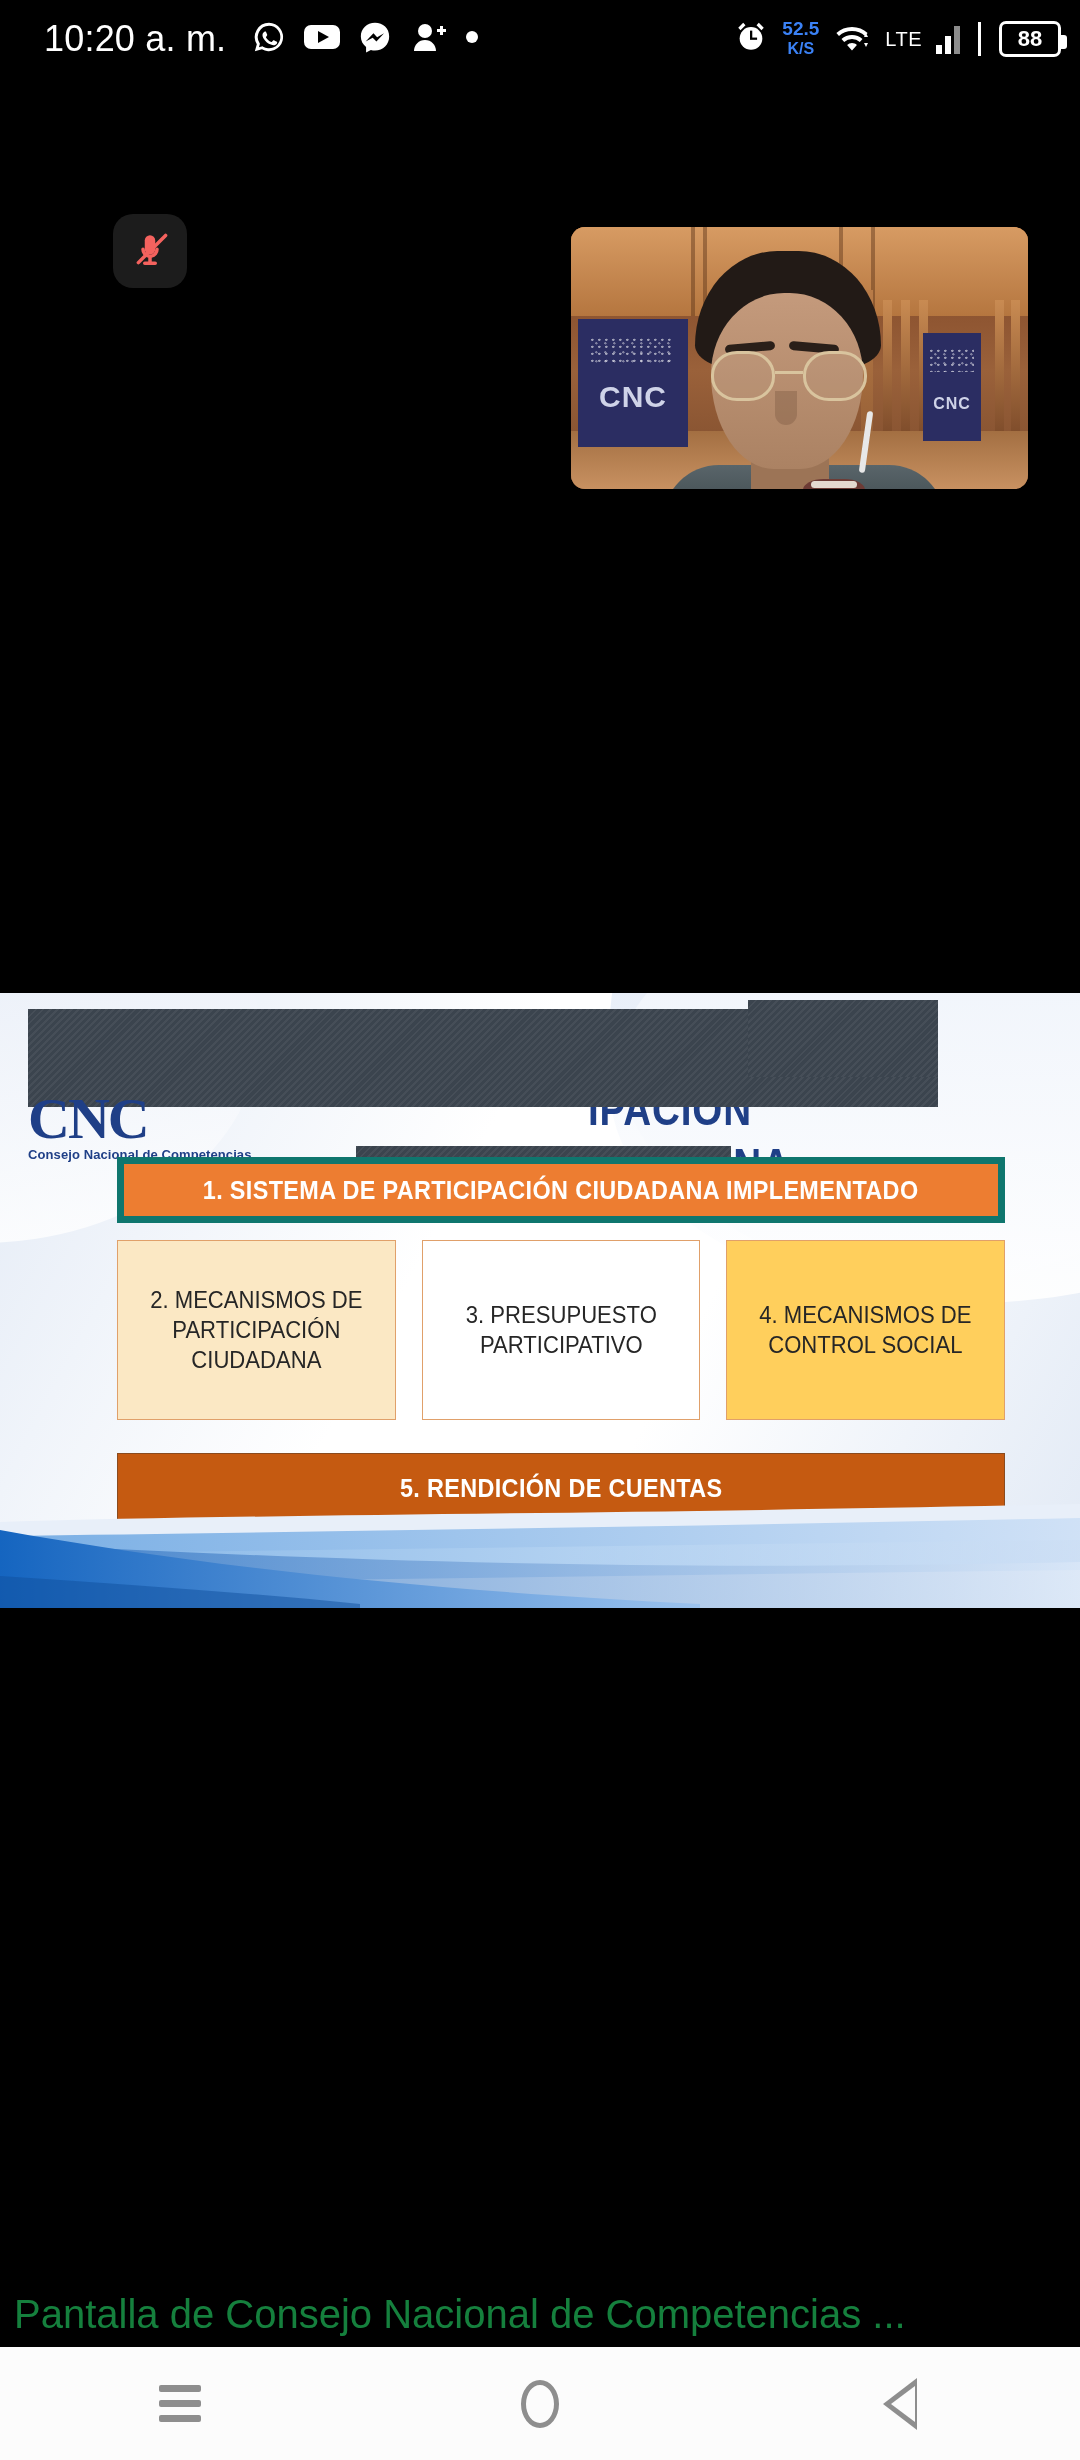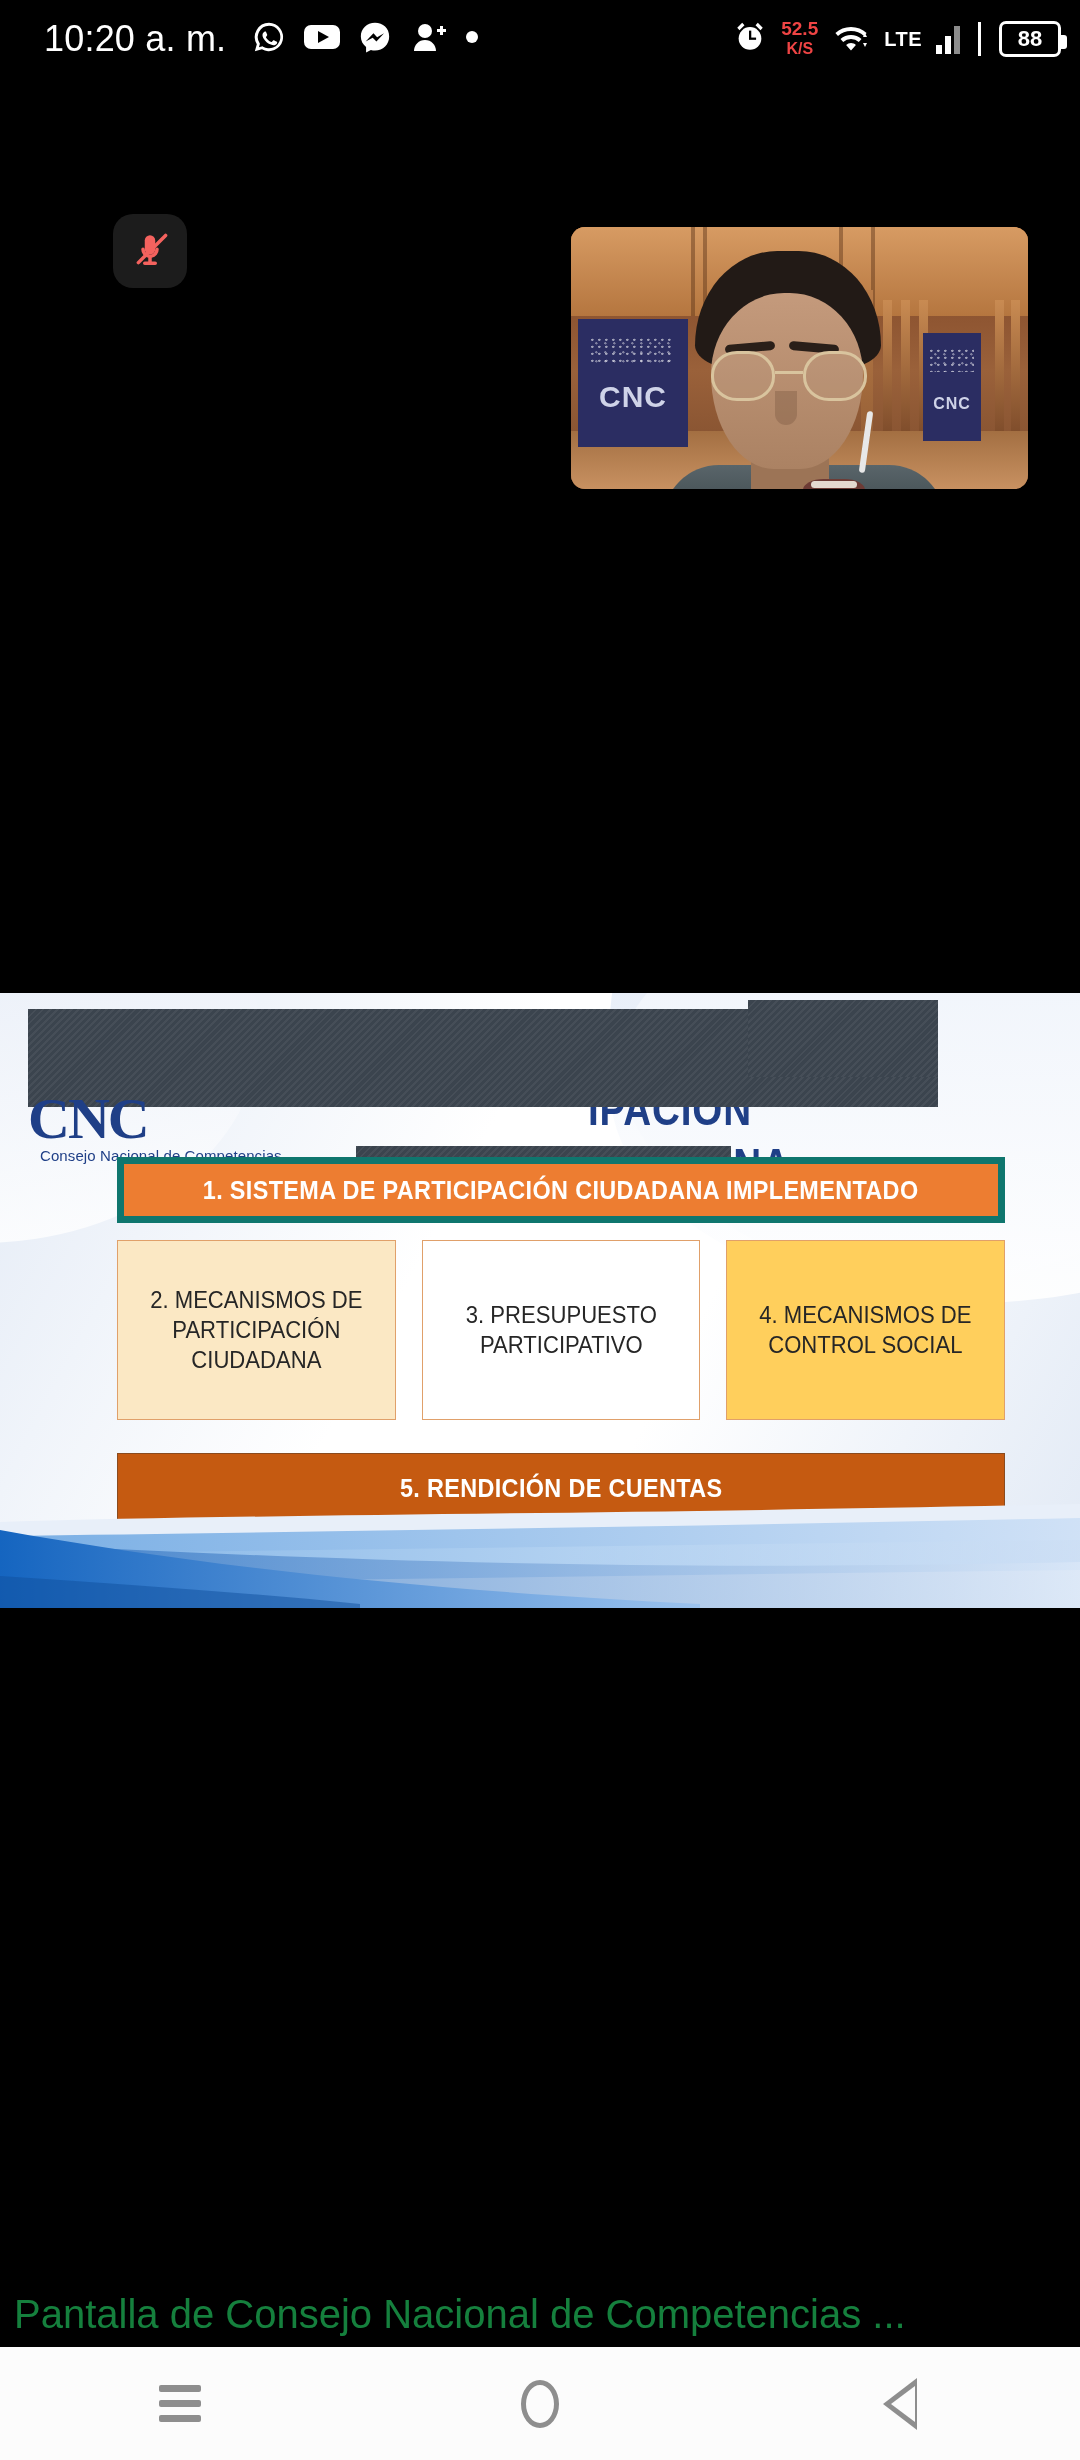--- a/index.html
+++ b/index.html
@@ -14,23 +14,23 @@
   .statusbar{
     position:absolute; top:0; left:0; width:1080px; height:78px;
     background:#000; display:flex; align-items:center;
     padding:0 19px 0 44px;
   }
   .sb-clock{ color:#fff; font-size:36px; letter-spacing:.2px; white-space:nowrap; }
   .sb-left-icons{ display:flex; align-items:center; gap:18px; margin-left:26px; }
   .sb-spacer{ flex:1; }
   .sb-right{ display:flex; align-items:center; gap:14px; }
   .ic{ display:inline-block; }
-  .netspeed{ color:#ef4444; font-size:19px; line-height:20px; text-align:center; font-weight:bold; }
+  .netspeed{ color:#3b82f6; font-size:19px; line-height:20px; text-align:center; font-weight:bold; }
   .netspeed small{ display:block; font-size:16px; }
-  .lte{ color:#fff; font-size:20px; font-weight:bold; letter-spacing:.5px; }
+  .lte{ color:#fff; font-size:20px; font-weight:normal; letter-spacing:.5px; }
   .sigbars{ display:flex; align-items:flex-end; gap:3px; height:30px; }
   .sigbars i{ display:block; width:6px; background:#fff; }
   .sigbars i:nth-child(1){ height:9px; }
   .sigbars i:nth-child(2){ height:18px; }
   .sigbars i:nth-child(3){ height:28px; background:#8c8c8c; }
   .divider-bar{ width:3px; height:34px; background:#fff; margin:0 4px; }
   .battery{
     width:62px;height:36px;border:3px solid #fff;border-radius:7px;
     display:flex;align-items:center;justify-content:center;position:relative;
   }
@@ -109,21 +109,21 @@
   .swoosh{ position:absolute; border-radius:50%; }
   .sw1{ right:-170px; top:-230px; width:640px; height:520px;
     background:linear-gradient(180deg,#dbe5f4,#f2f6fc); opacity:.85; }
   .sw2{ right:-250px; top:-120px; width:720px; height:430px;
     background:linear-gradient(180deg,#eef3fb,#ffffff); opacity:.9; }
   .sw3{ left:-300px; top:-170px; width:560px; height:420px;
     background:linear-gradient(180deg,#e6ecf7,#ffffff); opacity:.8; }
 
   .cnc-logo{ position:absolute; left:28px; top:100px; }
   .cnc-logo .mark{ font-size:58px; font-weight:bold; color:#1f3f87; letter-spacing:-2px; line-height:52px; font-family:"Liberation Serif", serif; }
-  .cnc-logo .sub{ font-size:15px; font-weight:normal; color:#1f3f87; letter-spacing:.1px; margin-top:2px;margin-left:12px; }
+  .cnc-logo .sub{ font-size:13px; font-weight:bold; color:#1f3f87; letter-spacing:.1px; margin-top:2px; }
 
   .slide-title{
     position:absolute; left:300px; top:88px; width:740px;
     color:#1f3f87; font-weight:bold; font-size:46px; line-height:56px;
     letter-spacing:1px; text-align:center;
     font-family:"Liberation Sans Narrow","Liberation Sans", sans-serif;
     transform:scaleX(.84); transform-origin:center top;
   }
 
   .redaction{ position:absolute; background:#3b444e;

